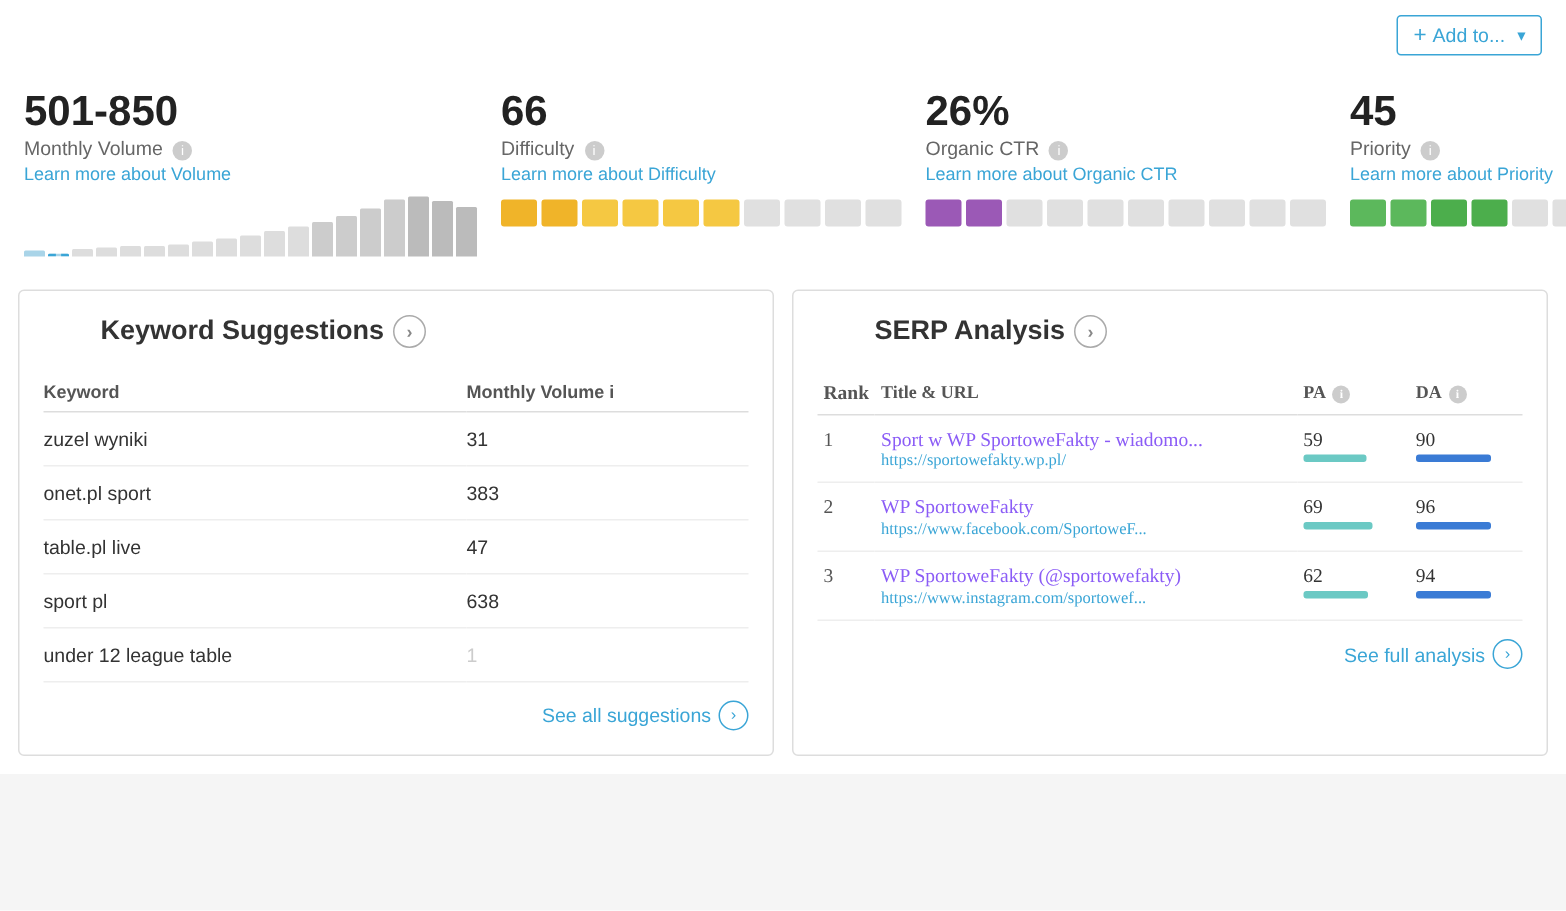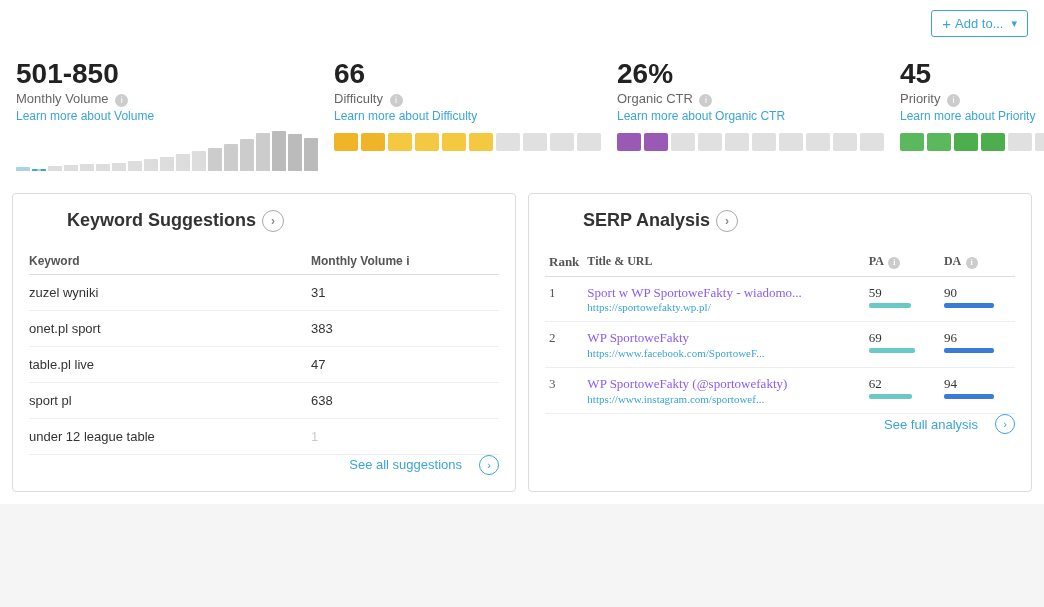--- a/index.html
+++ b/index.html
@@ -178,21 +178,22 @@
     .kw-table .col-kw { width: 60%; }
     .kw-table .col-vol { width: 40%; }
 
     .see-all-link {
       display: flex;
       align-items: center;
       justify-content: flex-end;
       color: #3aa5d6;
       font-size: 13px;
       cursor: pointer;
-      gap: 17px;
+      margin-top: 12px;
+      gap: 5px;
     }
     .see-all-link .circle-arrow-blue {
       display: inline-flex;
       align-items: center;
       justify-content: center;
       width: 20px;
       height: 20px;
       border: 1.5px solid #3aa5d6;
       border-radius: 50%;
       font-size: 11px;

